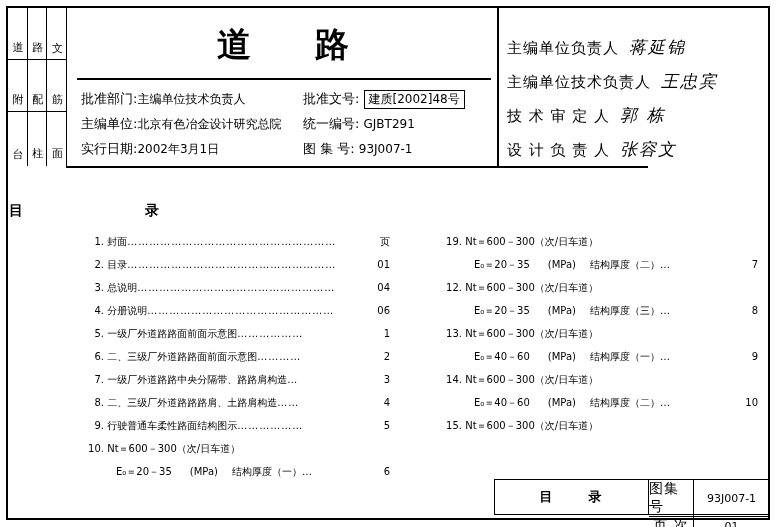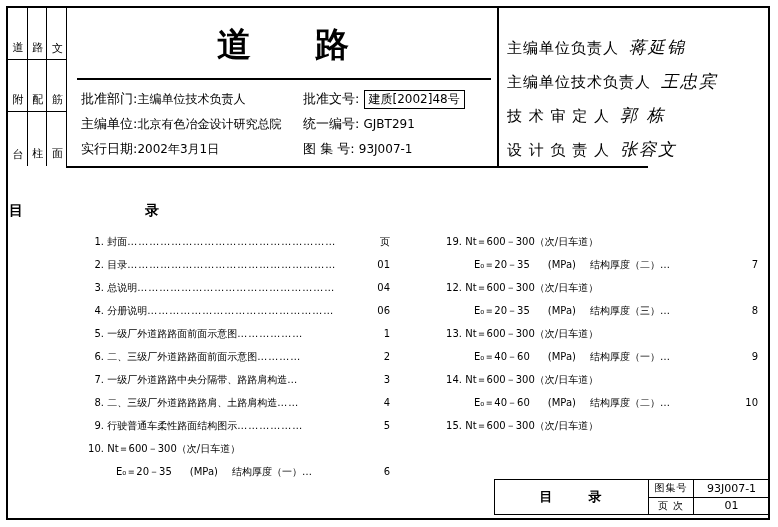--- a/index.html
+++ b/index.html
@@ -67,21 +67,21 @@
   .thick{display:inline-block;margin-left:14px;}
 
   
   .stamp{position:absolute;left:486px;bottom:4px;width:276px;height:36px;border:1.5px solid #000;box-sizing:border-box;display:flex;}
   .stamp-left{flex:1;display:flex;align-items:center;justify-content:center;border-right:1.5px solid #000;
               font-size:13px;font-family:"DejaVu Serif",serif;font-weight:bold;letter-spacing:2px;}
   .stamp-left .g{display:inline-block;width:34px;}
   .stamp-right{width:120px;display:flex;flex-direction:column;}
   .stamp-r-row{flex:1;display:flex;align-items:stretch;}
   .stamp-r-row:first-child{border-bottom:1.5px solid #000;}
-  .stamp-k{width:44px;border-right:1.5px solid #000;display:flex;align-items:center;justify-content:center;font-size:10px;letter-spacing:1px;}
+  .stamp-k{width:44px;border-right:1.5px solid #000;display:flex;align-items:center;justify-content:center;font-size:14px;letter-spacing:1px;}
   .stamp-v{flex:1;display:flex;align-items:center;justify-content:center;font-size:11px;}
 </style>
 </head>
 <body>
 
 <div class="page">
   <div class="frame"></div>
 
   <div class="tabstrip">
     <div class="tabrow r1">

